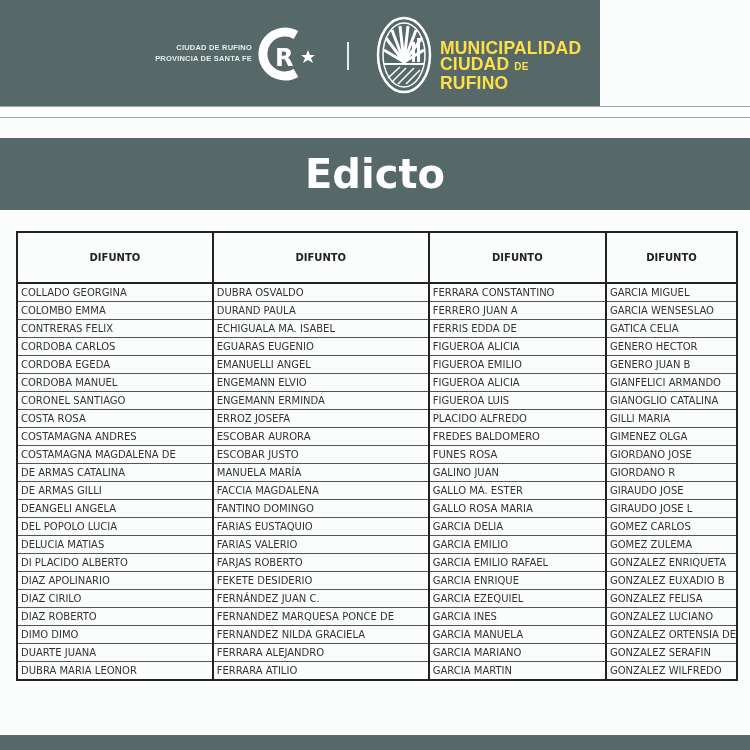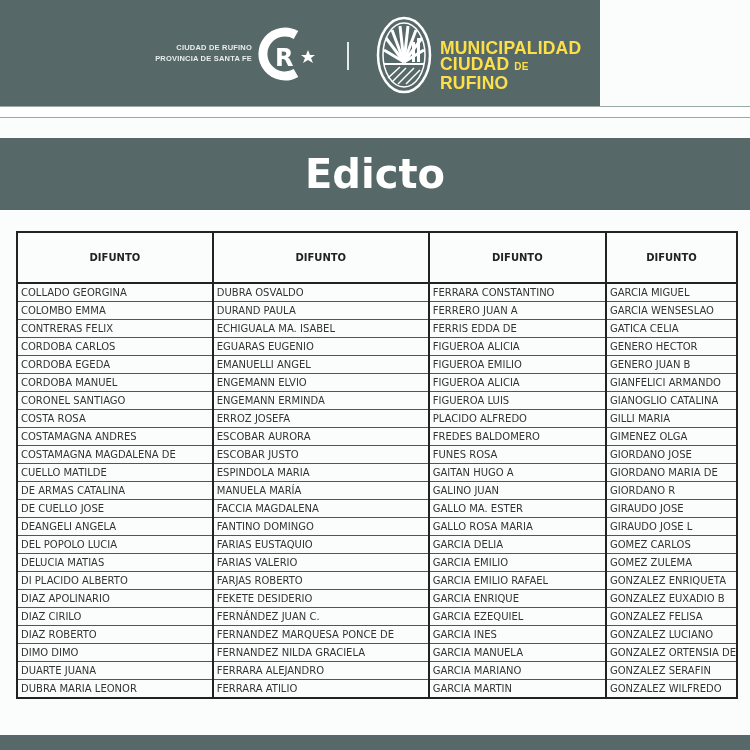--- a/index.html
+++ b/index.html
@@ -141,33 +141,27 @@
         <td class="c2">FREDES BALDOMERO</td>
         <td class="c3">GIMENEZ OLGA</td>
       </tr>
       <tr>
         <td class="c0">COSTAMAGNA MAGDALENA DE</td>
         <td class="c1">ESCOBAR JUSTO</td>
         <td class="c2">FUNES ROSA</td>
         <td class="c3">GIORDANO JOSE</td>
       </tr>
       <tr>
-        <td class="c0">CUELLO MATILDE</td>
-        <td class="c1">ESPINDOLA MARIA</td>
-        <td class="c2">GAITAN HUGO A</td>
-        <td class="c3">GIORDANO MARIA DE</td>
-      </tr>
-      <tr>
         <td class="c0">DE ARMAS CATALINA</td>
         <td class="c1">MANUELA MARÍA</td>
         <td class="c2">GALINO JUAN</td>
         <td class="c3">GIORDANO R</td>
       </tr>
       <tr>
-        <td class="c0">DE CUELLO JOSE</td>
+        <td class="c0">DE ARMAS GILLI</td>
         <td class="c1">FACCIA MAGDALENA</td>
         <td class="c2">GALLO MA. ESTER</td>
         <td class="c3">GIRAUDO JOSE</td>
       </tr>
       <tr>
         <td class="c0">DEANGELI ANGELA</td>
         <td class="c1">FANTINO DOMINGO</td>
         <td class="c2">GALLO ROSA MARIA</td>
         <td class="c3">GIRAUDO JOSE L</td>
       </tr>

